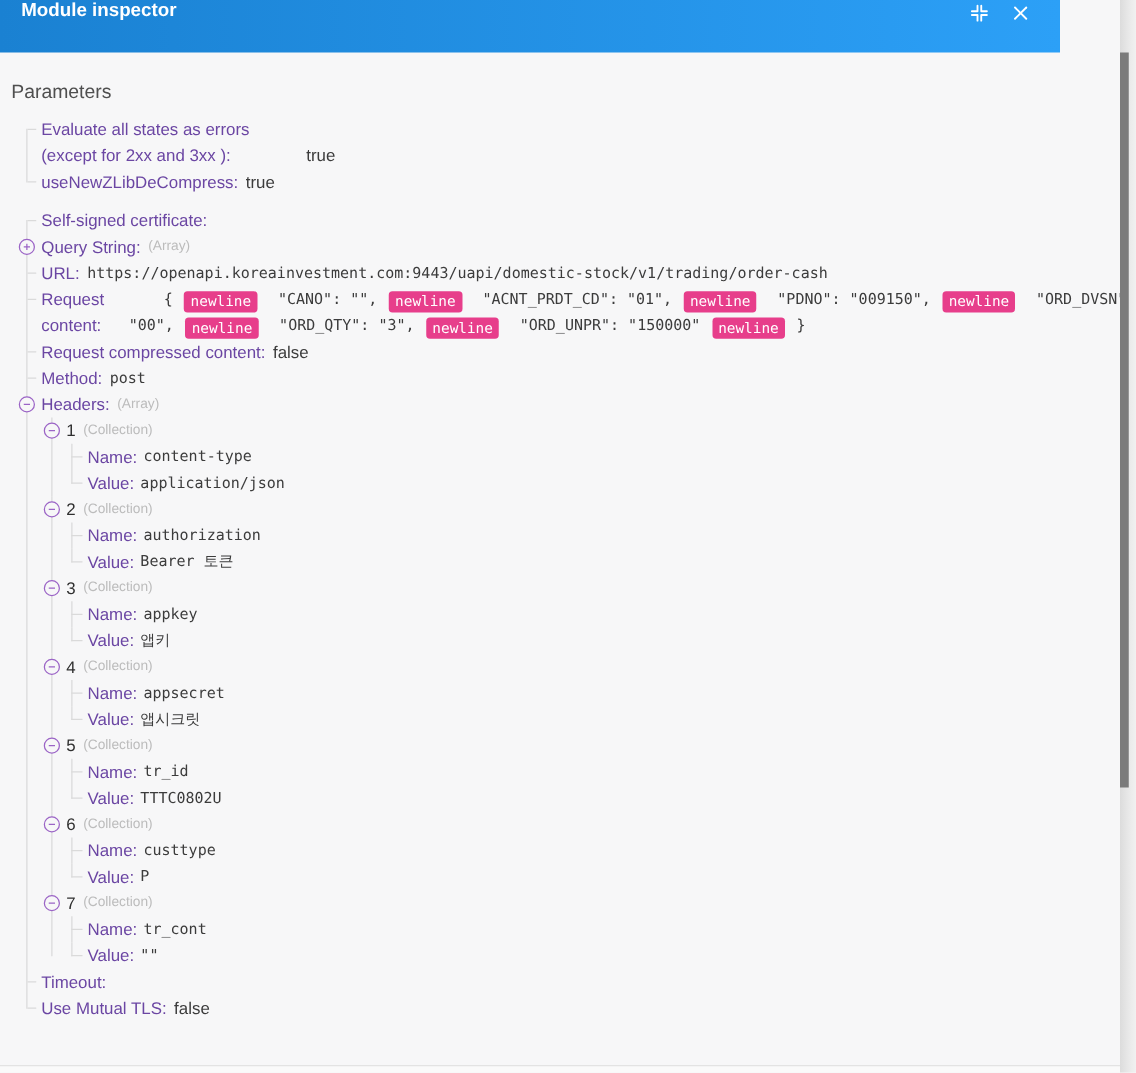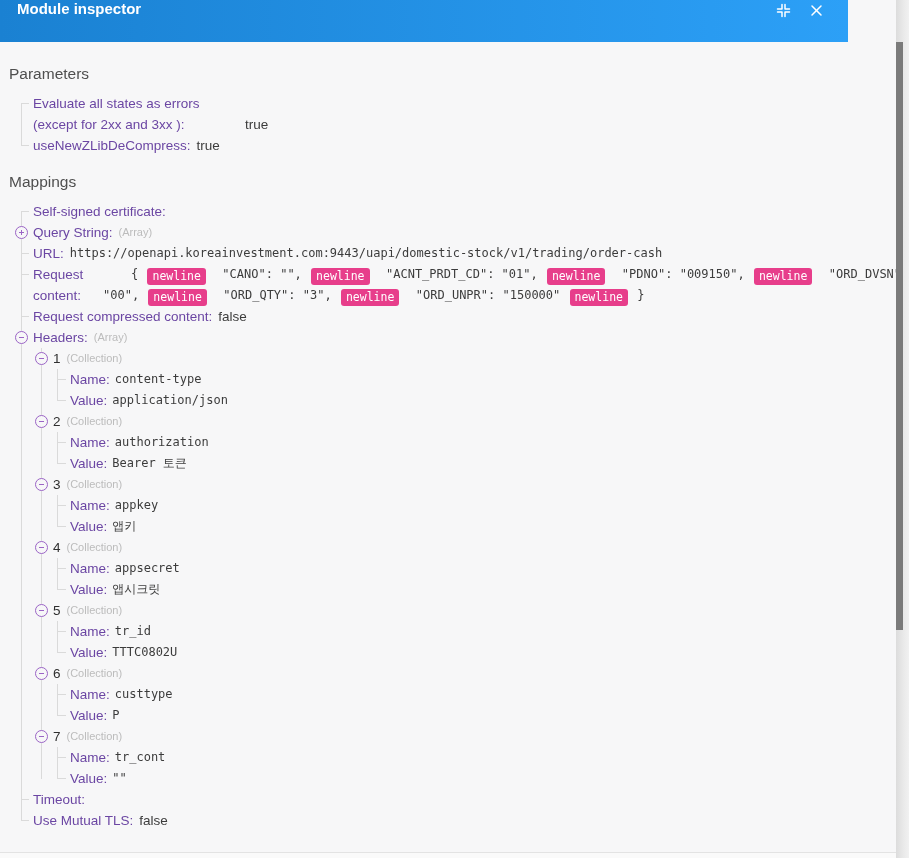--- a/index.html
+++ b/index.html
@@ -111,21 +111,20 @@
           <span class="k">Evaluate all states as errors (except for 2xx and 3xx ):</span>
           <span class="v sans">true</span>
         </div>
         <div class="row t0">
           <span class="k">useNewZLibDeCompress:</span>
           <span class="v sans">true</span>
         </div>
       </div>
     </section>
     <section class="section-block sec-mappings">
-      <div class="section-heading">Mappings</div>
       <div class="tree">
         <div class="row t0">
           <span class="k">Self-signed certificate:</span>
         </div>
         <div class="row t0 has-exp">
           <span class="exp plus"></span>
           <span class="k">Query String:</span>
           <span class="meta">(Array)</span>
         </div>
         <div class="row t0">
@@ -136,20 +135,24 @@
           <span class="k">Request content:</span>
           <div class="tokens">
             <div class="tok-line first"><span>{ </span><span class="badge">newline</span><span>  "CANO": "", </span><span class="badge">newline</span><span>  "ACNT_PRDT_CD": "01", </span><span class="badge">newline</span><span>  "PDNO": "009150", </span><span class="badge">newline</span><span>  "ORD_DVSN":</span></div>
             <div class="tok-line"><span>"00", </span><span class="badge">newline</span><span>  "ORD_QTY": "3", </span><span class="badge">newline</span><span>  "ORD_UNPR": "150000" </span><span class="badge">newline</span><span> }</span></div>
           </div>
         </div>
         <div class="row t0">
           <span class="k">Request compressed content:</span>
           <span class="v sans">false</span>
         </div>
+        <div class="row t0">
+          <span class="k">Method:</span>
+          <span class="v mono">post</span>
+        </div>
         <div class="row t0 has-exp">
           <span class="exp minus"></span>
           <span class="k">Headers:</span>
           <span class="meta">(Array)</span>
         </div>
         <div class="items">
           <div class="item-block">
             <div class="item-row">
               <span class="exp minus"></span>
               <span class="num">1</span>

